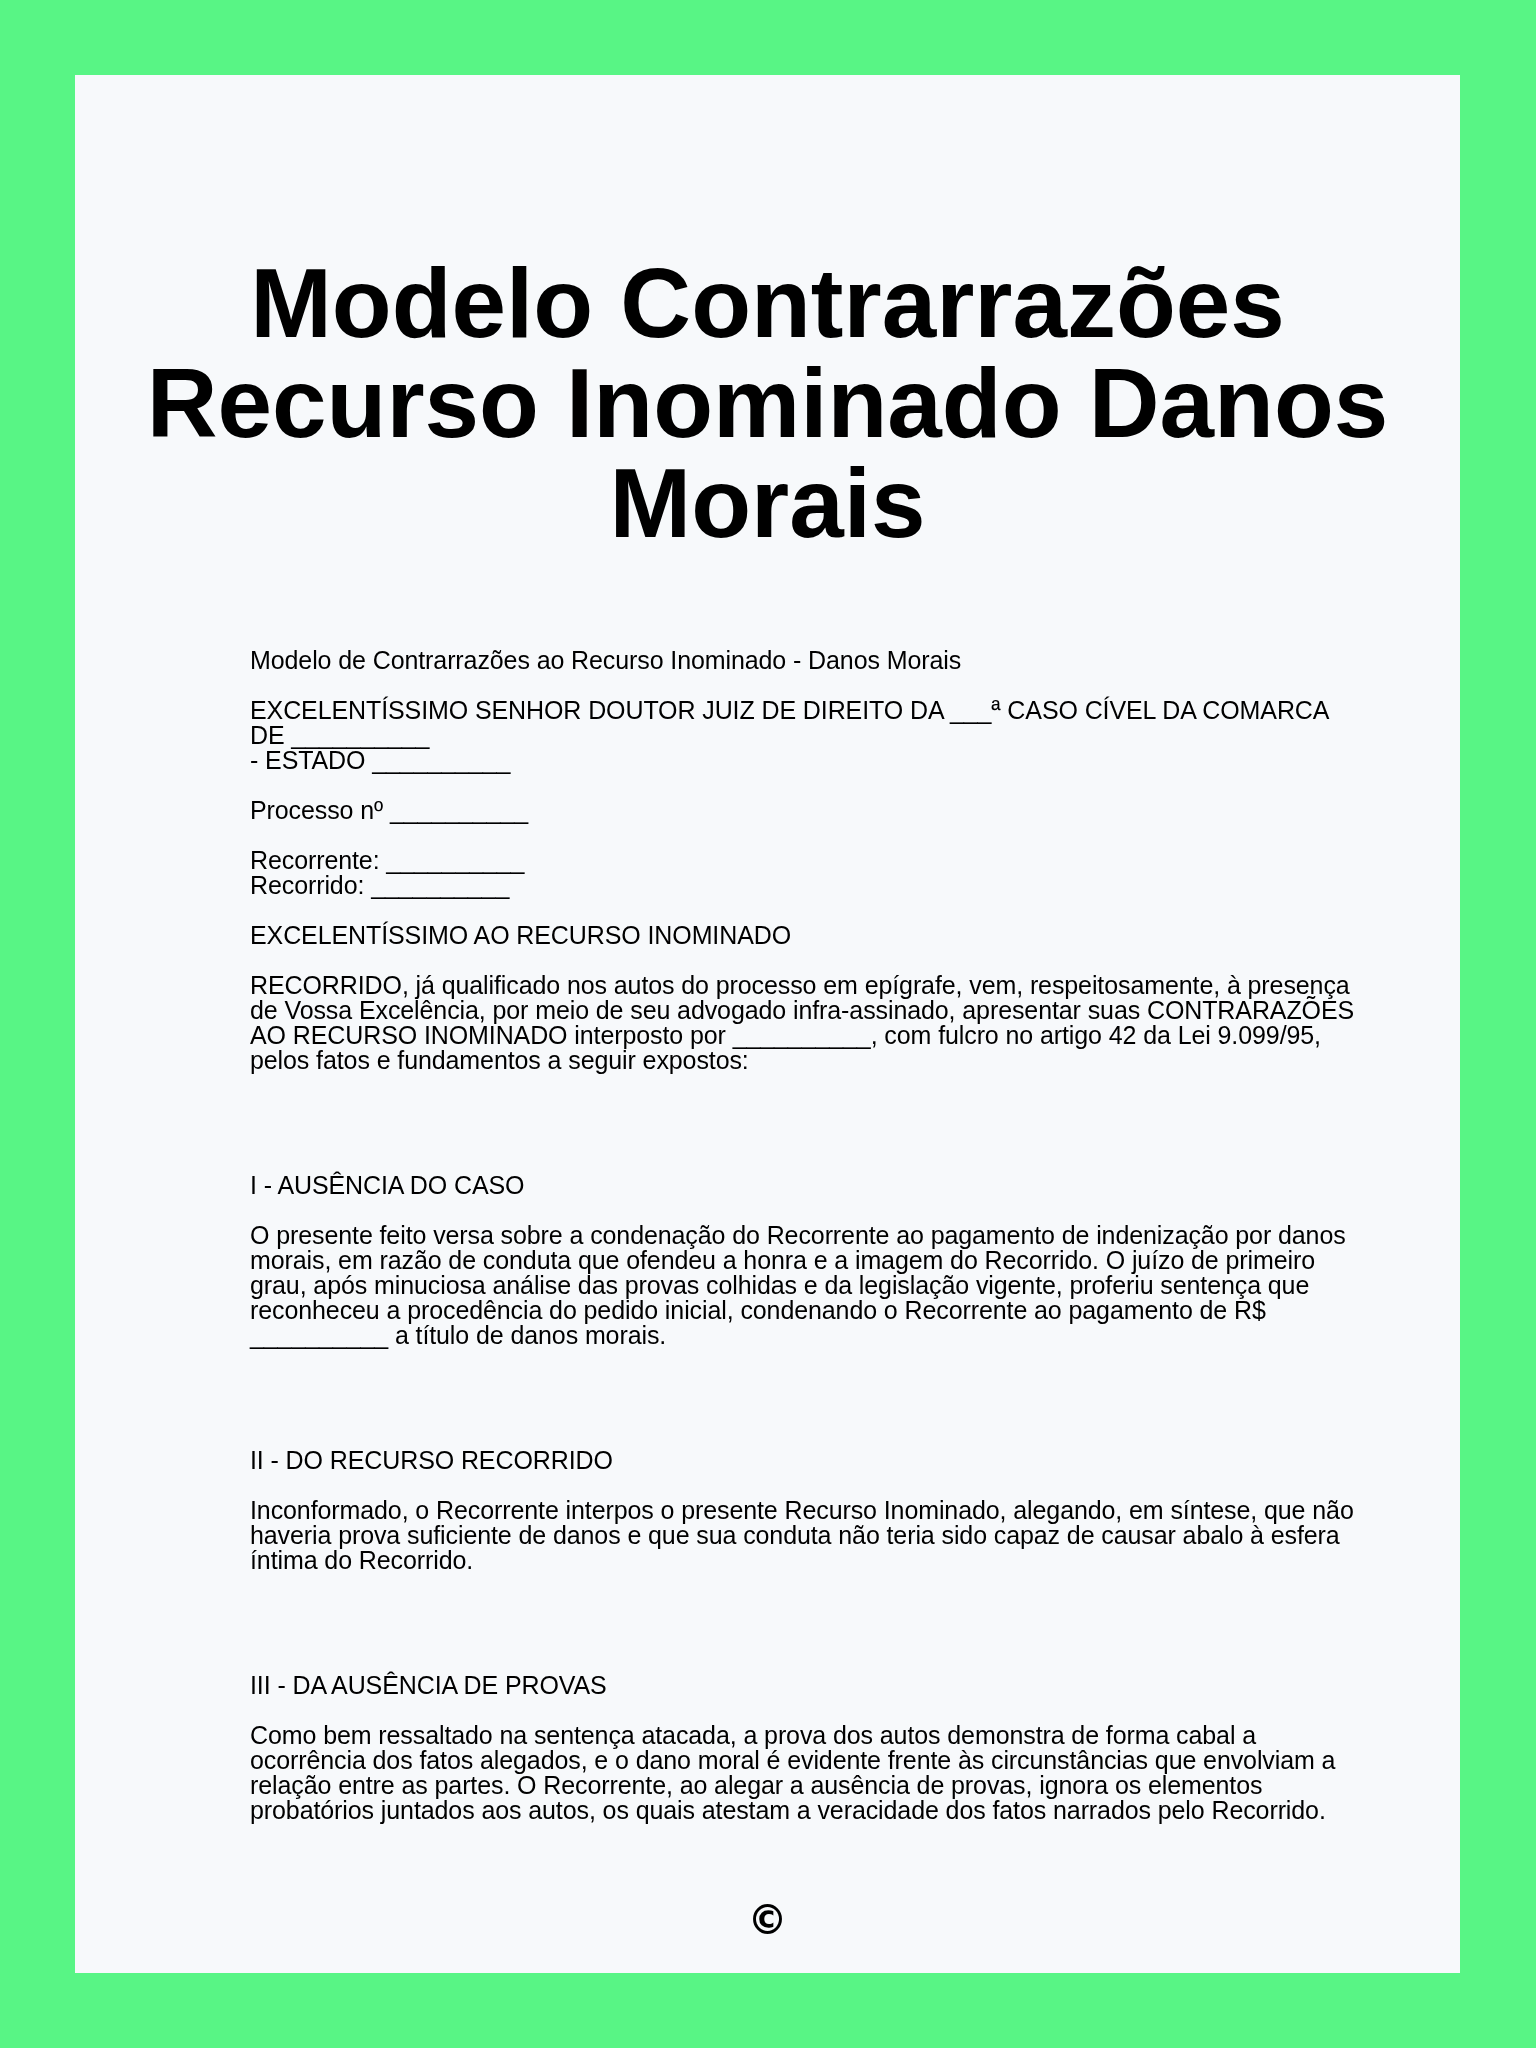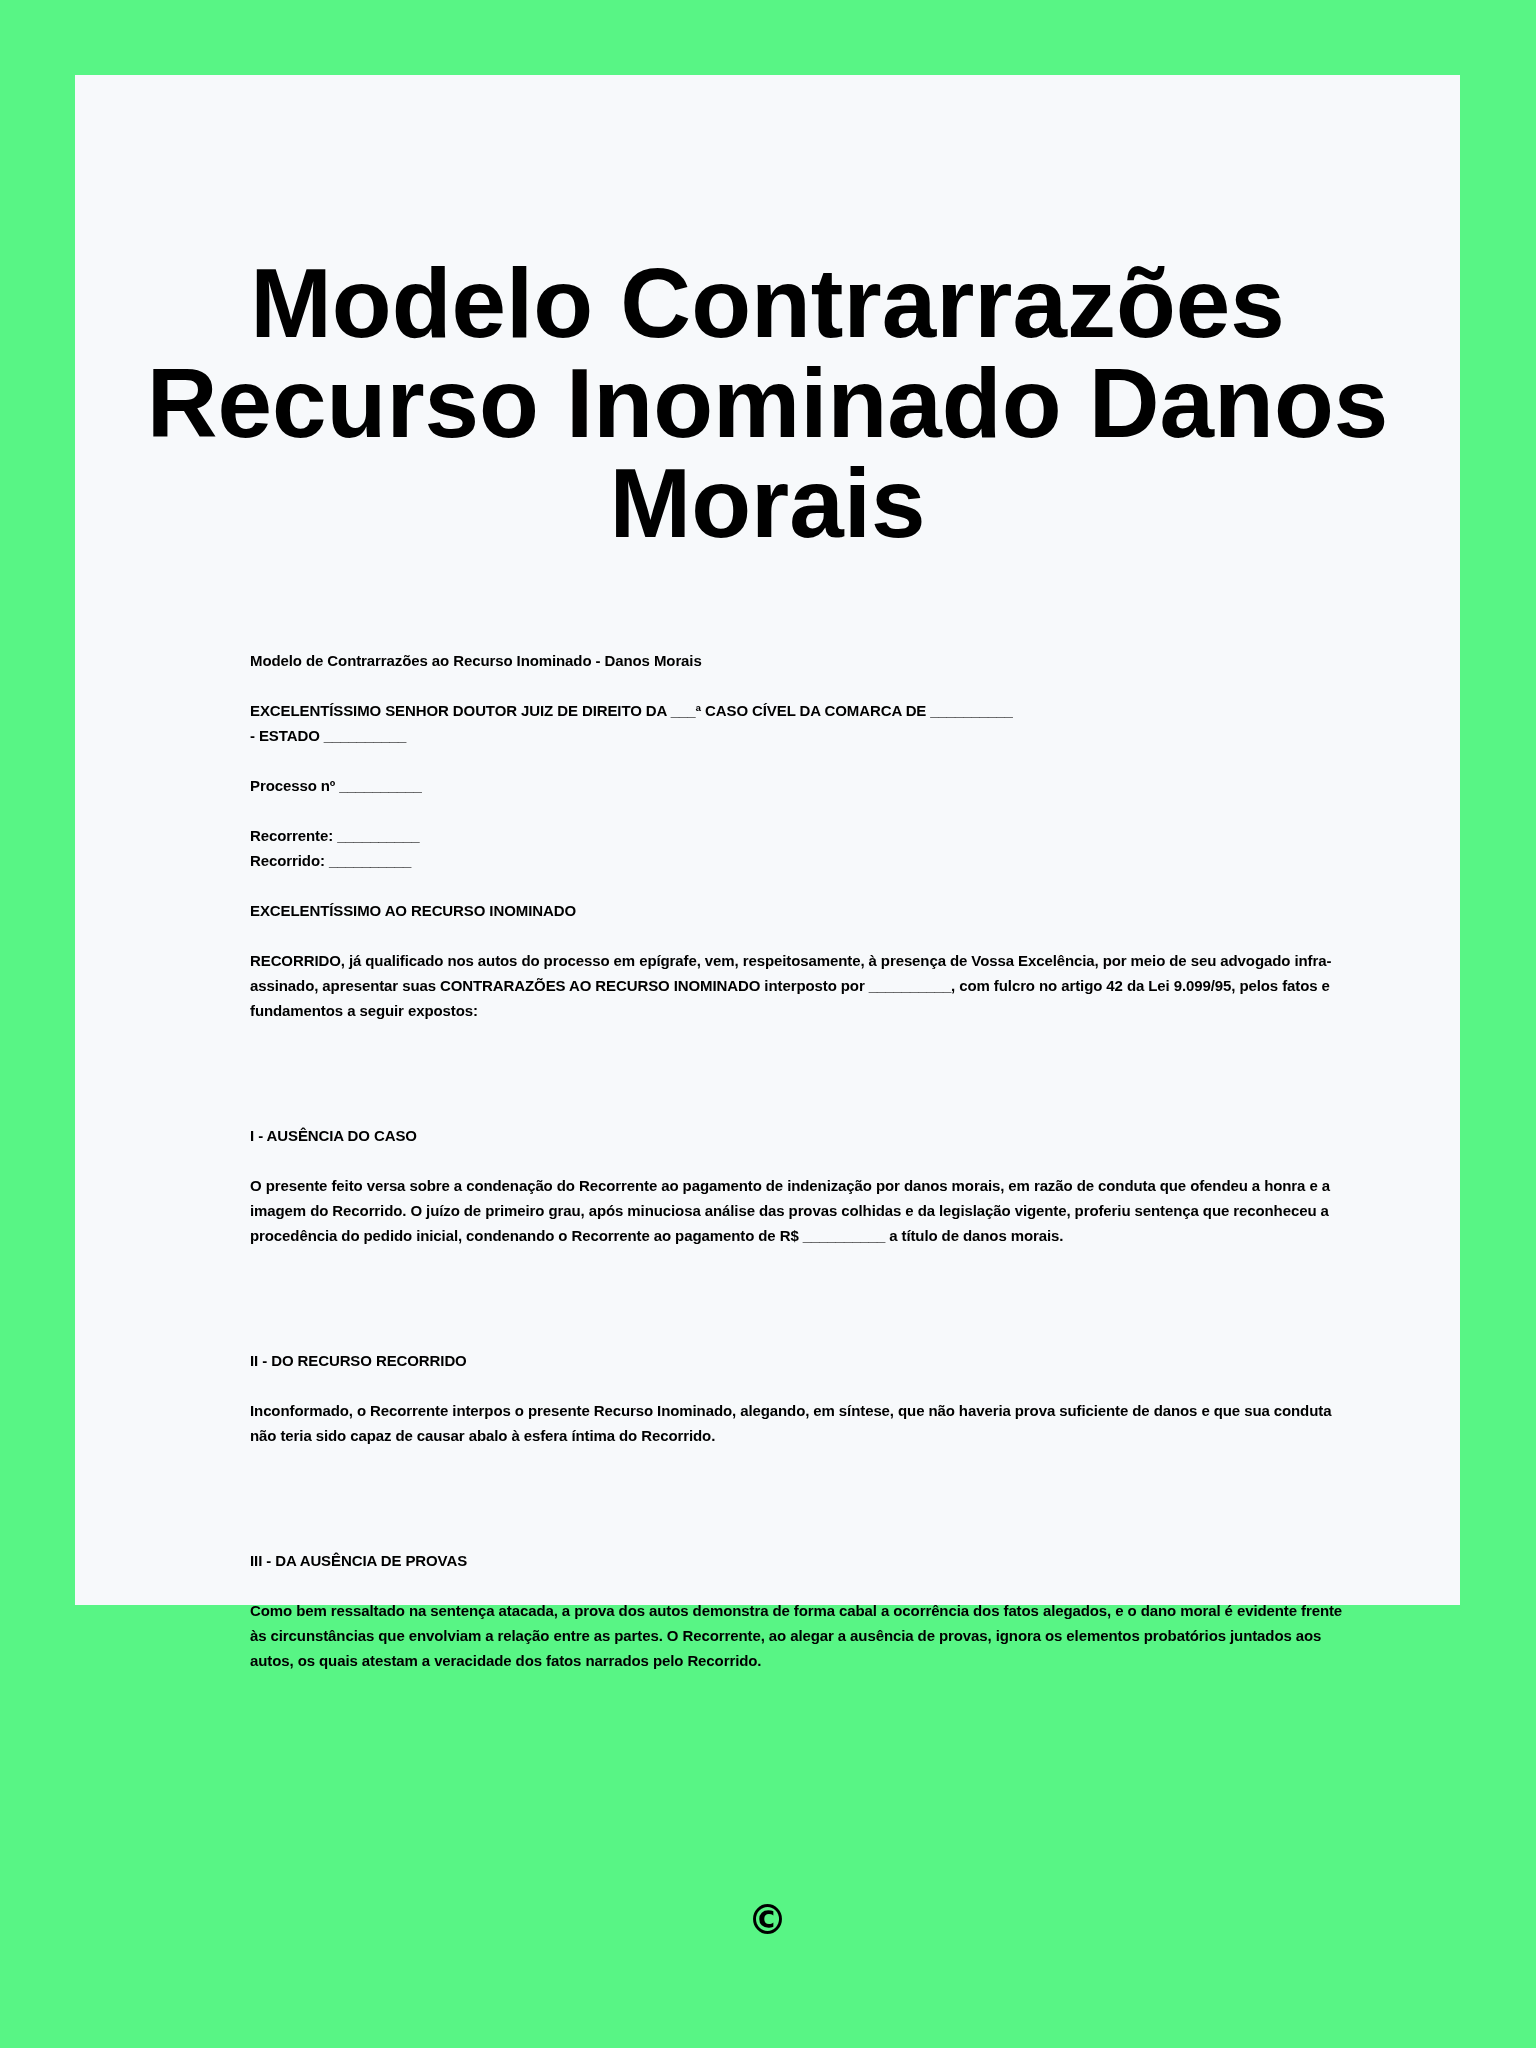--- a/index.html
+++ b/index.html
@@ -13,21 +13,21 @@
       position: relative;
       overflow: hidden;
       font-family: "Liberation Sans", sans-serif;
       color: #000;
     }
     .page {
       position: absolute;
       left: 75px;
       top: 75px;
       width: 1385px;
-      height: 1530px;
+      height: 1898px;
       background: #F7F9FB;
     }
     .title {
       position: absolute;
       left: 0;
       top: 178px;
       width: 1385px;
       text-align: center;
       font-family: "Liberation Sans", sans-serif;
       font-weight: bold;
@@ -35,22 +35,22 @@
       line-height: 100px;
       letter-spacing: 0px;
       margin: 0;
     }
     .body {
       position: absolute;
       left: 175px;
       top: 573px;
       width: 1110px;
       font-family: "Liberation Sans", sans-serif;
-      font-weight: bold;
-      font-size: 15px;
+      font-weight: normal;
+      font-size: 25px;
       line-height: 25px;
       letter-spacing: -0.1px;
     }
     .body p {
       margin: 0 0 25px 0;
       white-space: pre-line;
     }
     .body p.spacer-after {
       margin-bottom: 100px;
     }

